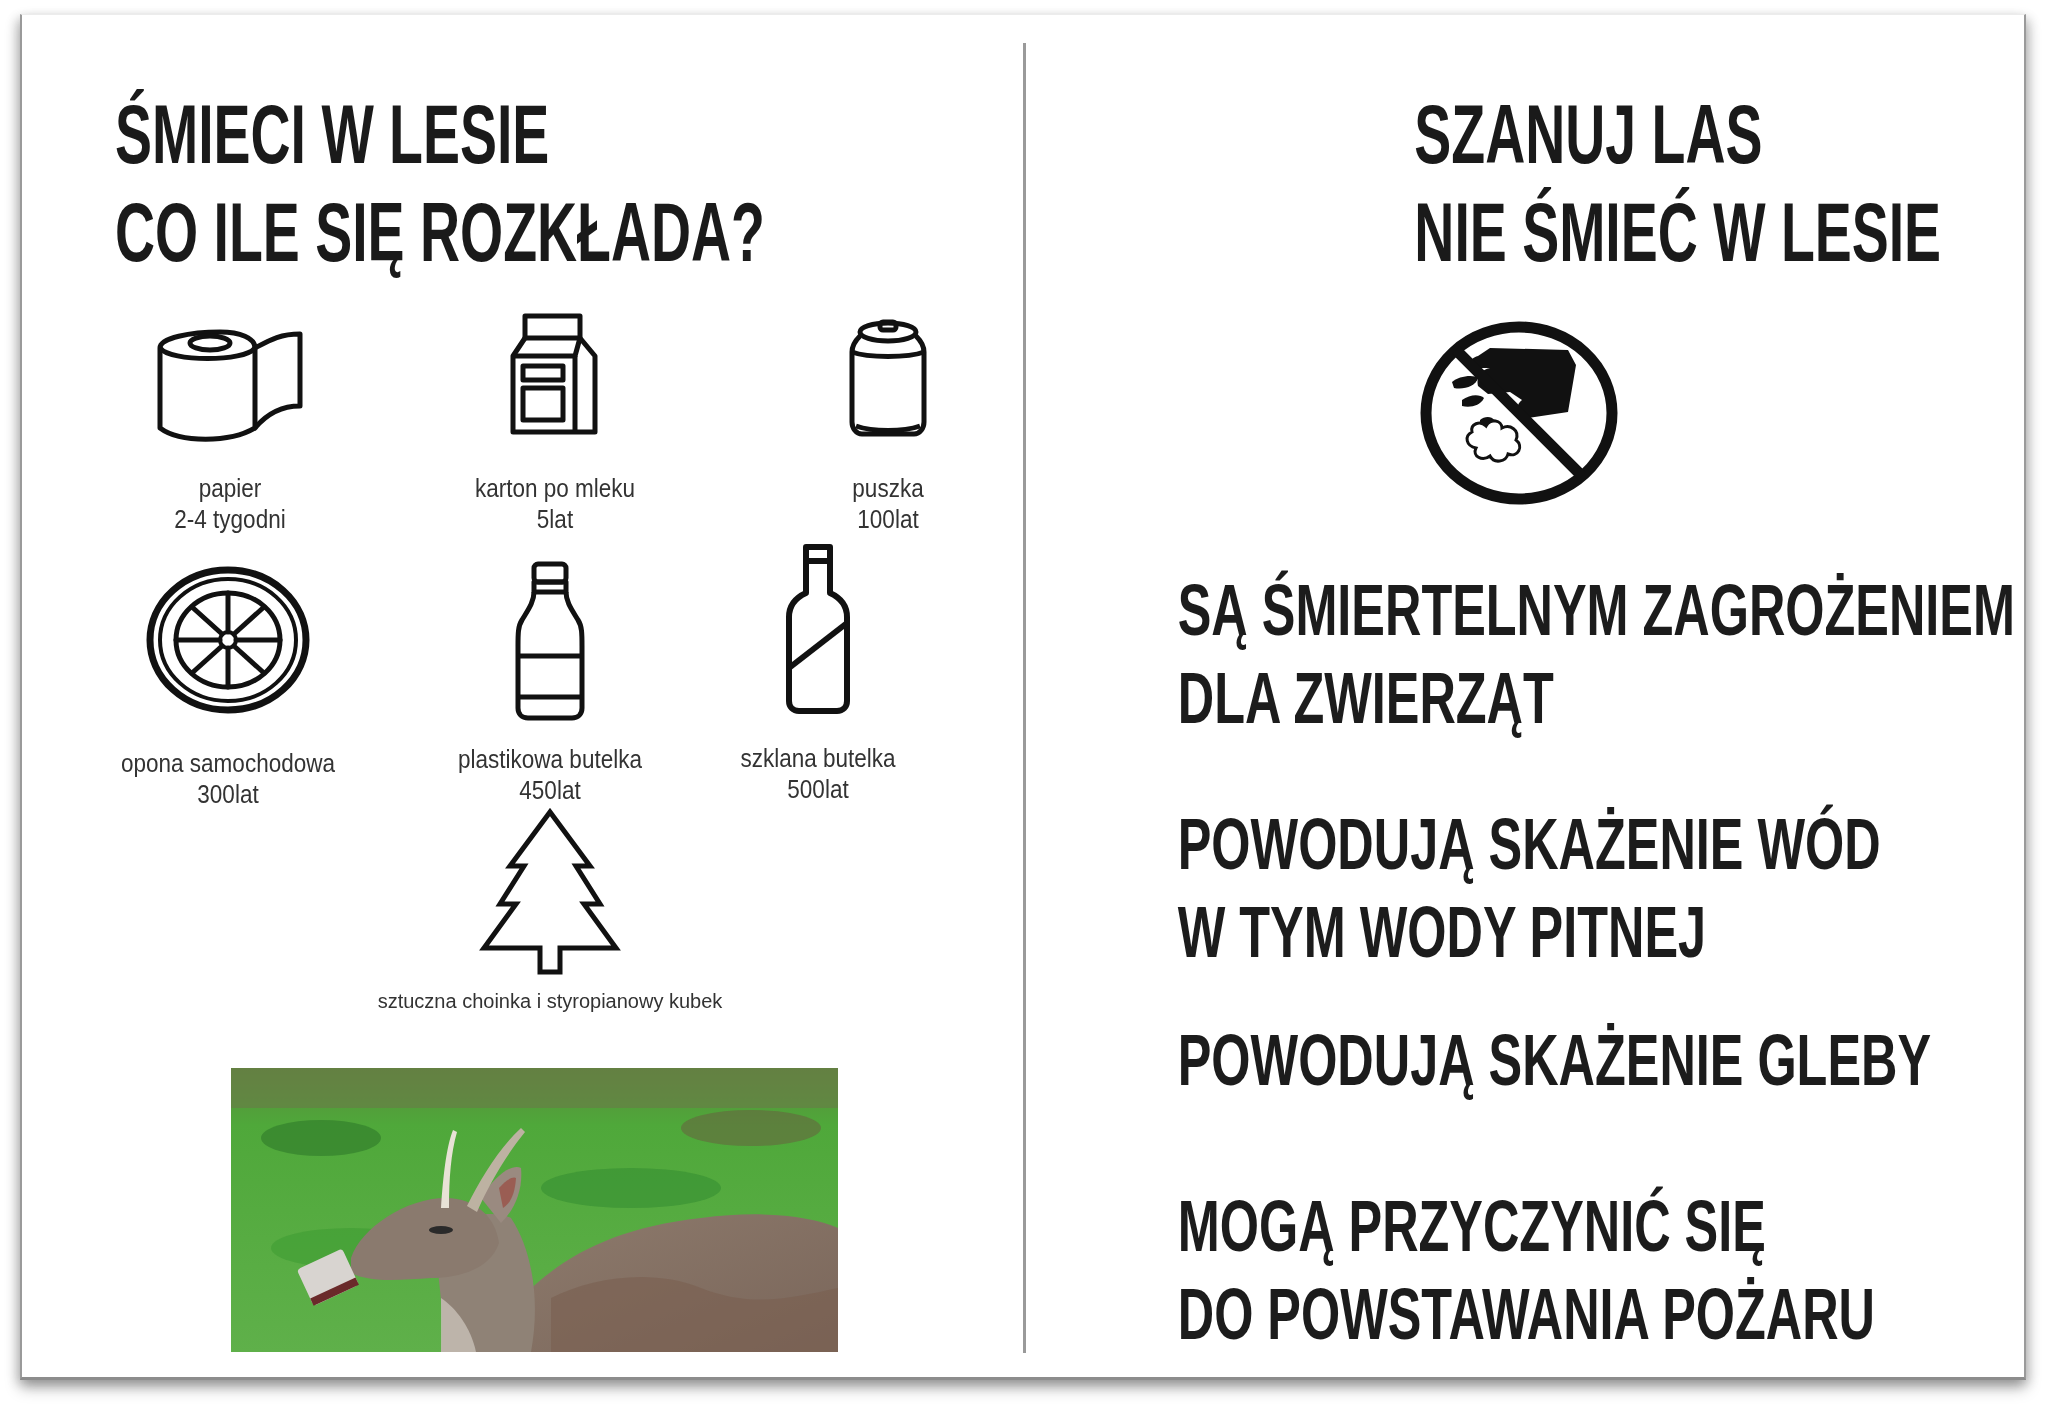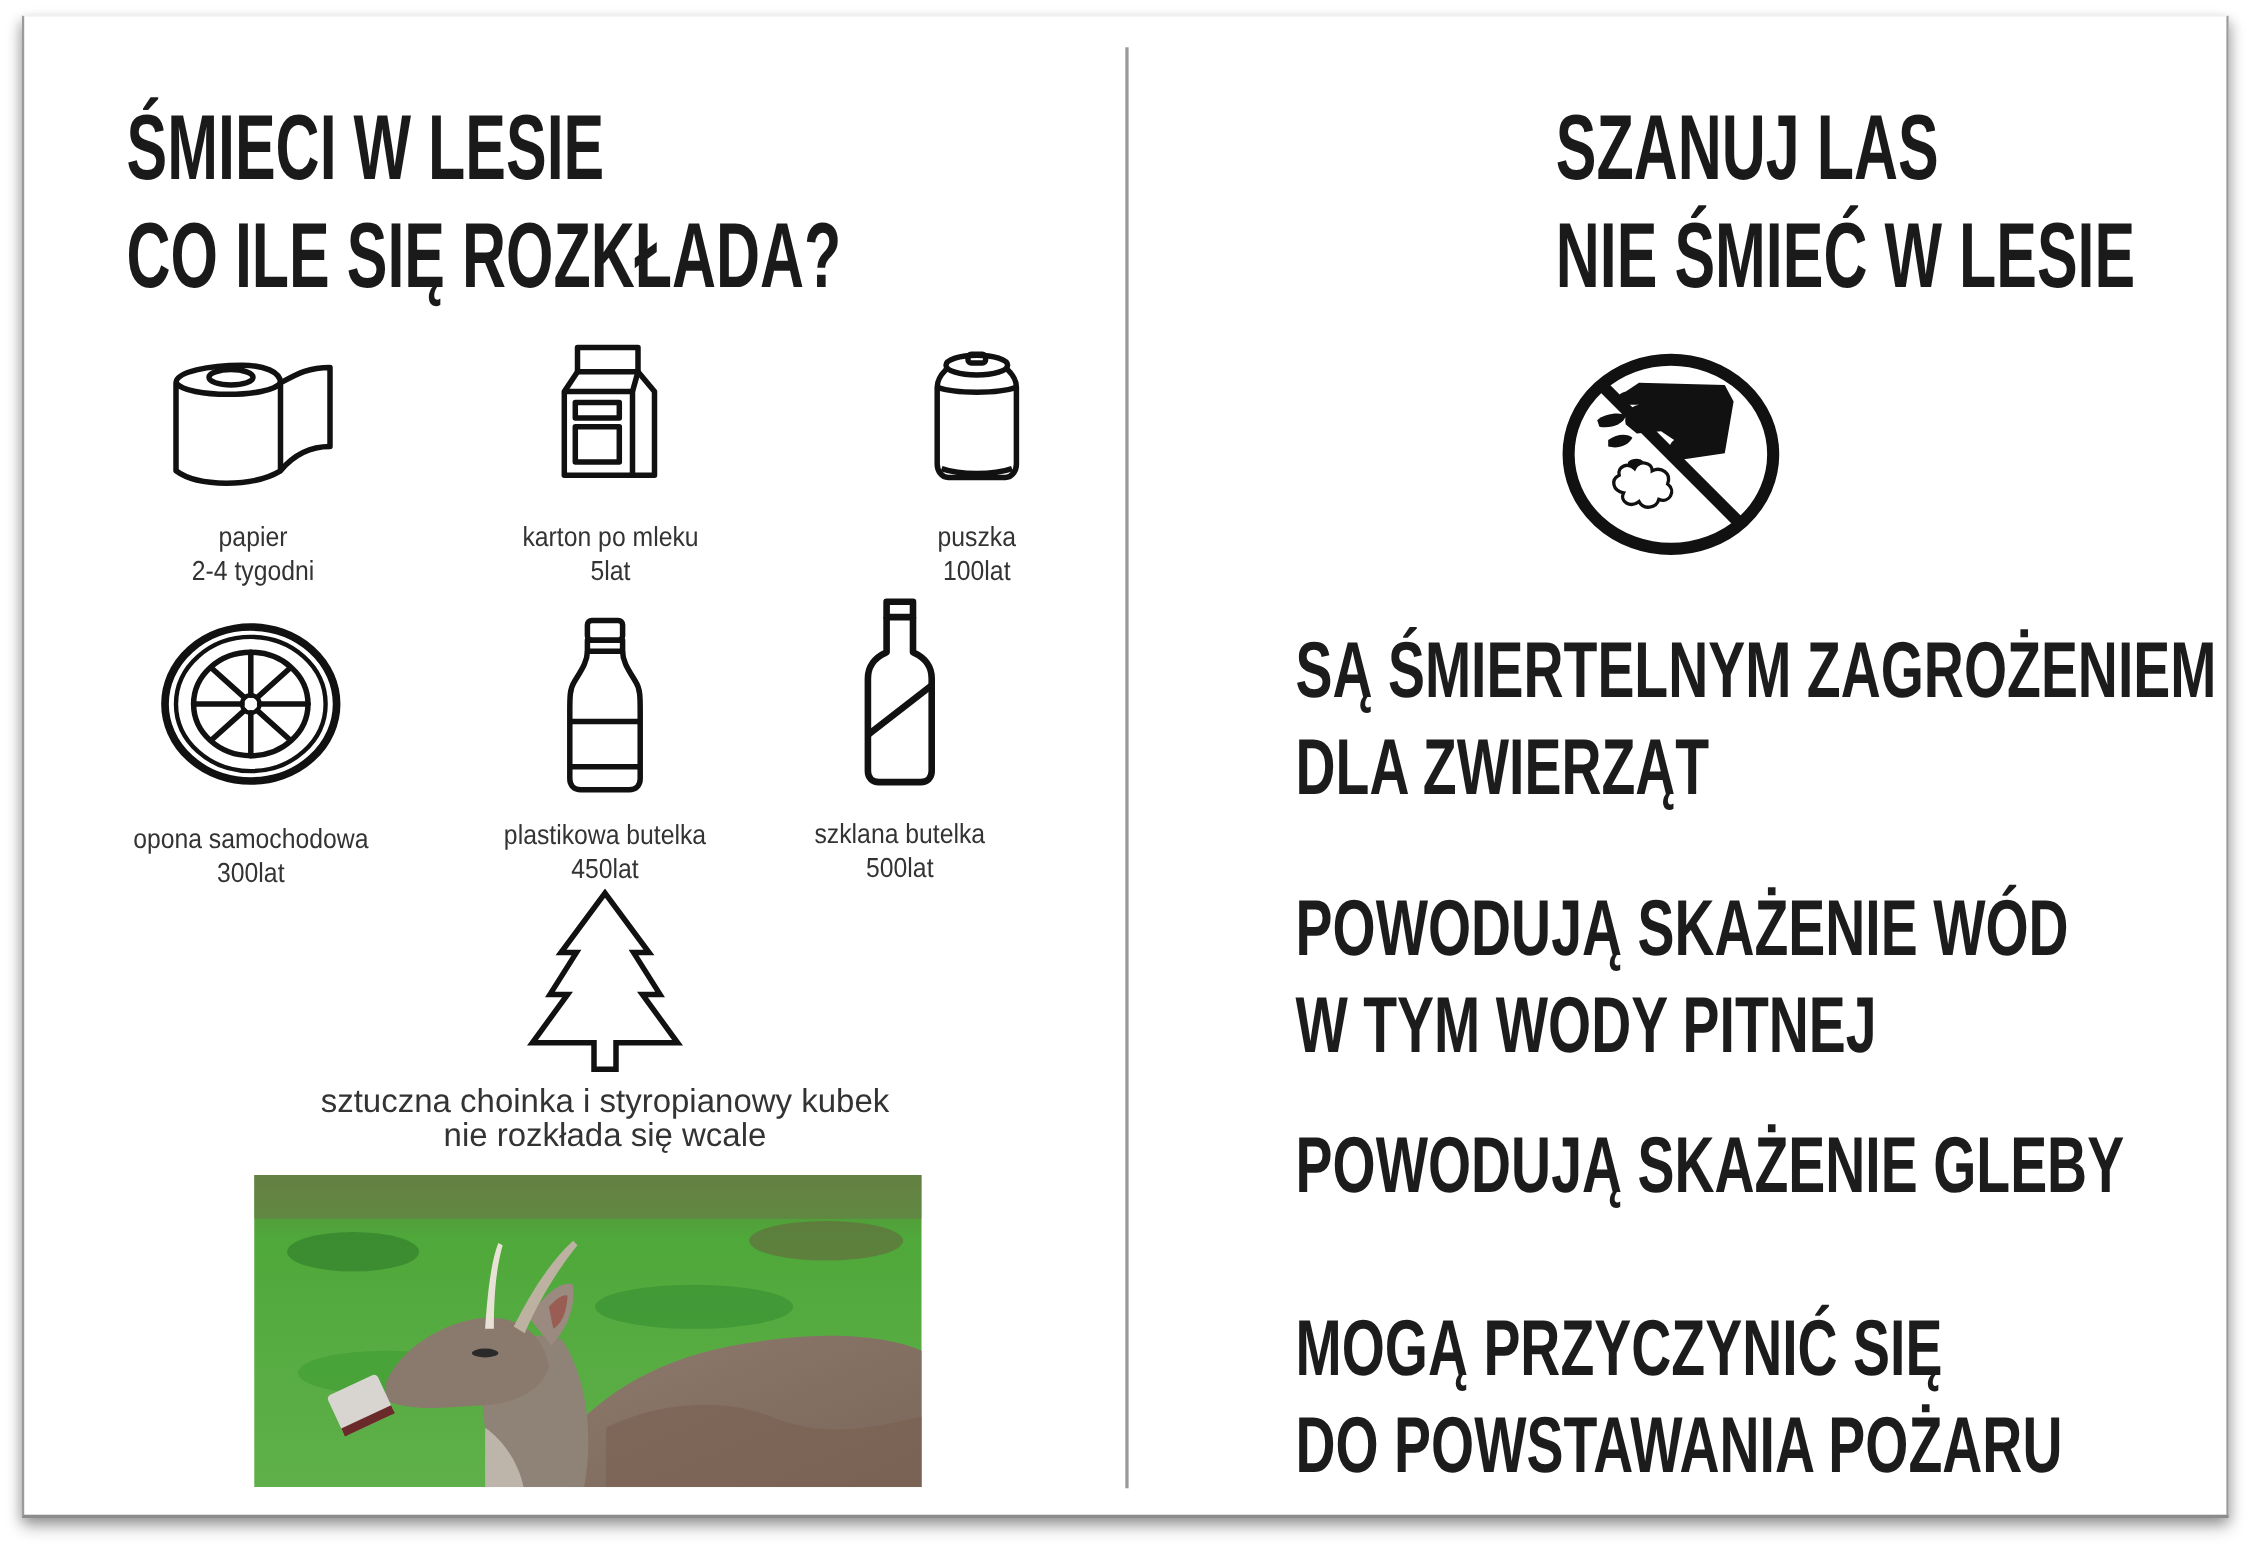--- a/index.html
+++ b/index.html
@@ -21,21 +21,21 @@
   .title-left { position:absolute; left:115px; top:85px; }
   .title-left div { font-size:84px; line-height:98px; transform:scaleX(0.66); transform-origin:left top; font-family:"Liberation Sans", sans-serif; font-weight:bold; }
   .title-right { position:absolute; right:105px; top:85px; text-align:left; }
   .title-right div { font-size:84px; line-height:98px; transform:scaleX(0.66); transform-origin:right top; font-family:"Liberation Sans", sans-serif; font-weight:bold; }
 
   .item { position:absolute; width:320px; text-align:center; }
   .item svg { display:block; margin:0 auto; }
   .item .lbl { font-size:25px; line-height:31px; color:#333; transform:scaleX(0.9); }
   .icon-wrap { position:absolute; }
 
-  .tree-caption { position:absolute; left:250px; width:600px; top:986px; text-align:center; font-size:30px; line-height:31px; color:#333; }
+  .tree-caption { position:absolute; left:250px; width:600px; top:986px; text-align:center; font-size:20px; line-height:31px; color:#333; }
 
   .photo { position:absolute; left:231px; top:1068px; width:607px; height:284px; overflow:hidden; }
 
   .right-block { position:absolute; left:1030px; width:985px; text-align:left; }
   .right-block div { font-family:"Liberation Sans", sans-serif; font-weight:bold; text-transform:uppercase; font-size:72px; line-height:88px; color:#1c1c1c; transform:scaleX(0.7); transform-origin:center top; white-space:nowrap; }
 </style>
 </head>
 <body>
 
 <div class="card"></div>
@@ -137,21 +137,20 @@
   <div class="lbl">500lat</div>
 </div>
 
 <div class="icon-wrap" style="left:478px; top:808px;">
   <svg width="144" height="168" viewBox="0 0 144 168">
     <path d="M72,4 L112,58 L98,58 L122,96 L106,96 L138,140 L82,140 L82,164 L62,164 L62,140 L6,140 L38,96 L22,96 L46,58 L32,58 Z" fill="none" stroke="#111" stroke-width="5" stroke-linejoin="miter"></path>
   </svg>
 </div>
 <div class="tree-caption">
   <div>sztuczna choinka i styropianowy kubek</div>
-  <div>nie rozkłada się wcale</div>
 </div>
 
 <div class="photo">
   <svg width="607" height="284" viewBox="0 0 607 284">
     <defs>
       <linearGradient id="bg" x1="0" y1="0" x2="0" y2="1">
         <stop offset="0" stop-color="#5a8a3a"></stop>
         <stop offset="0.2" stop-color="#4fa83a"></stop>
         <stop offset="1" stop-color="#5fb04a"></stop>
       </linearGradient>

